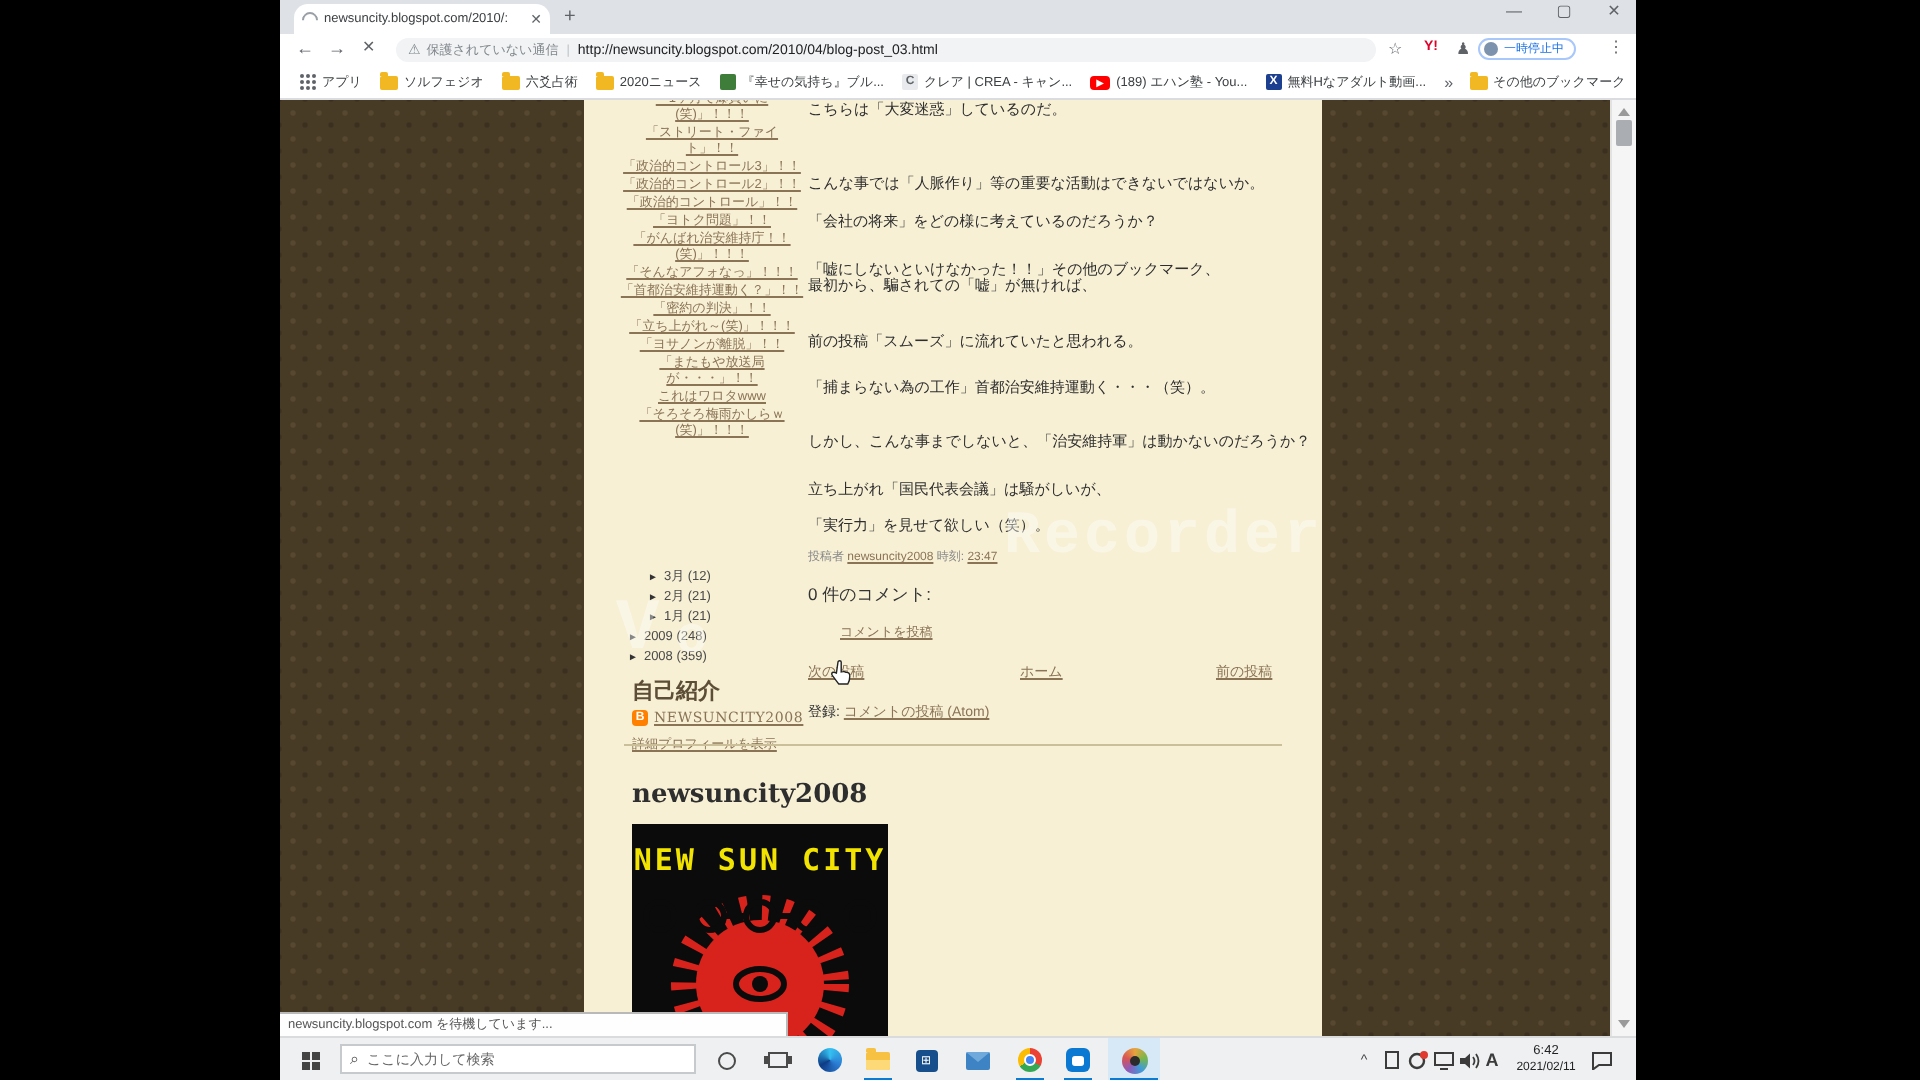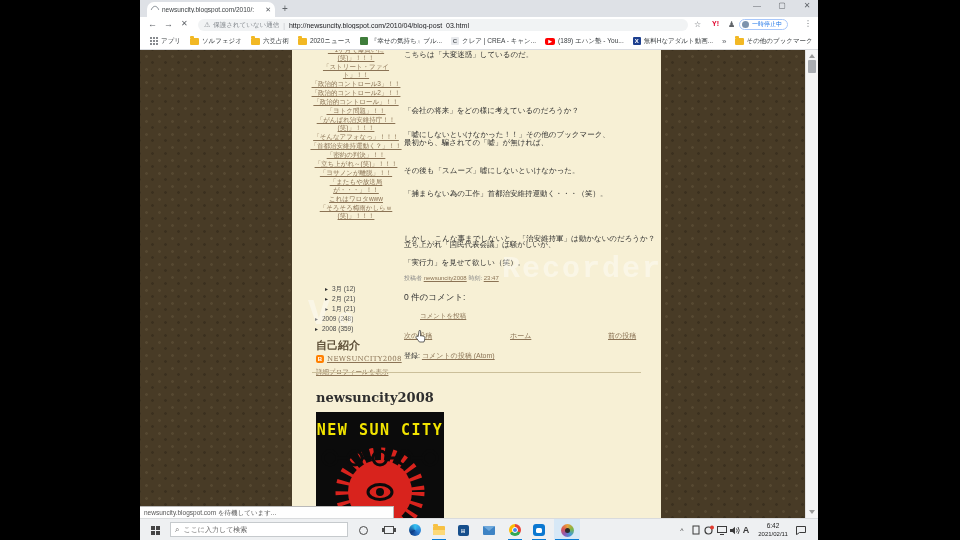--- a/index.html
+++ b/index.html
@@ -259,26 +259,27 @@
 
         <div class="prof-h">自己紹介</div>
         <div class="prof-row">
           <span class="bicon">B</span>
           <span class="prof-name">NEWSUNCITY2008</span>
         </div>
         <a class="prof-link">詳細プロフィールを表示</a>
 
         <div class="main">
           <div class="para" style="top:0;">こちらは「大変迷惑」しているのだ。</div>
+          <div class="para" style="top:37px;">こんな事では「人脈作り」等の重要な活動はできないではないか。</div>
           <div class="para" style="top:56px;">「会社の将来」をどの様に考えているのだろうか？</div>
           <div class="para" style="top:80px;">「嘘にしないといけなかった！！」その他のブックマーク、</div>
           <div class="para" style="top:88px;">最初から、騙されての「嘘」が無ければ、</div>
-          <div class="para" style="top:116px;">その後も「スムーズ」嘘にしないといけなかった。</div>
+          <div class="para" style="top:116px;">前の投稿「スムーズ」に流れていたと思われる。</div>
           <div class="para" style="top:139px;">「捕まらない為の工作」首都治安維持運動く・・・（笑）。</div>
-          <div class="para" style="top:184px;">しかし、こんな事までしないと、「治安維持軍」は動かないのだろうか？</div>
+          <div class="para" style="top:166px;">しかし、こんな事までしないと、「治安維持軍」は動かないのだろうか？</div>
           <div class="para" style="top:190px;">立ち上がれ「国民代表会議」は騒がしいが、</div>
           <div class="para" style="top:208px;">「実行力」を見せて欲しい（笑）。</div>
 
           <div class="byline">
             <span>投稿者</span>
             <a>newsuncity2008</a>
             <span>時刻:</span>
             <a>23:47</a>
           </div>
 

